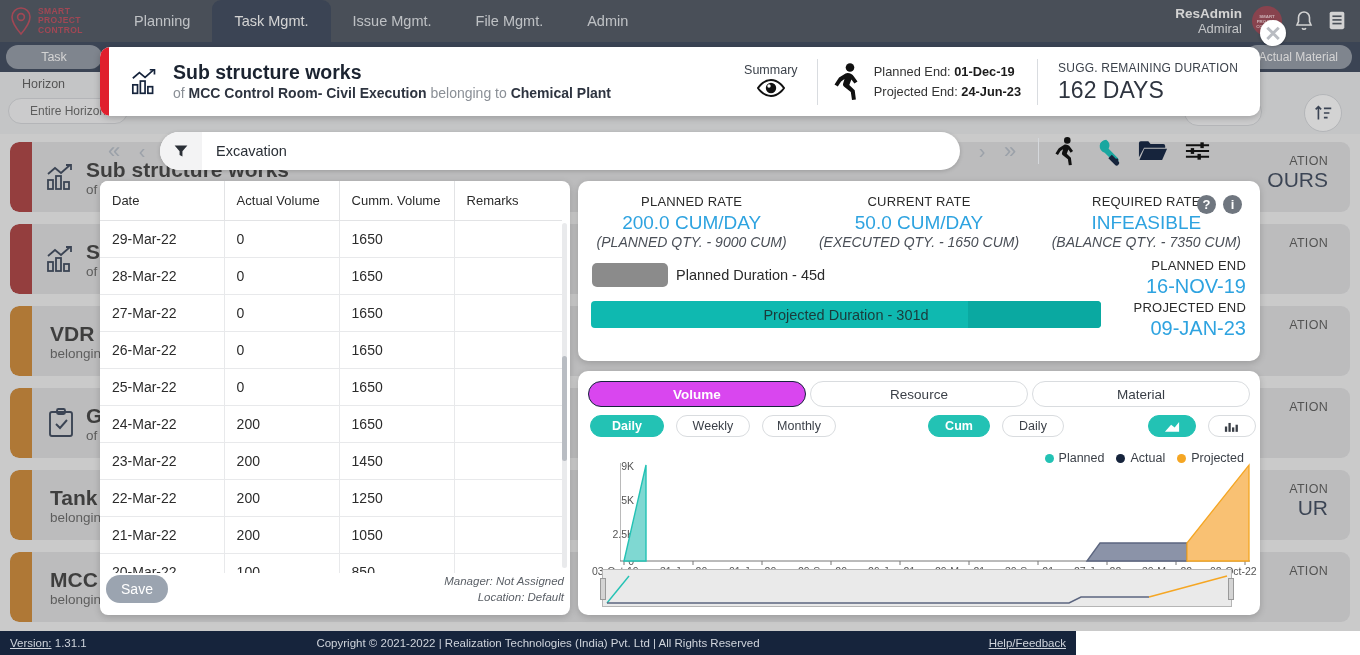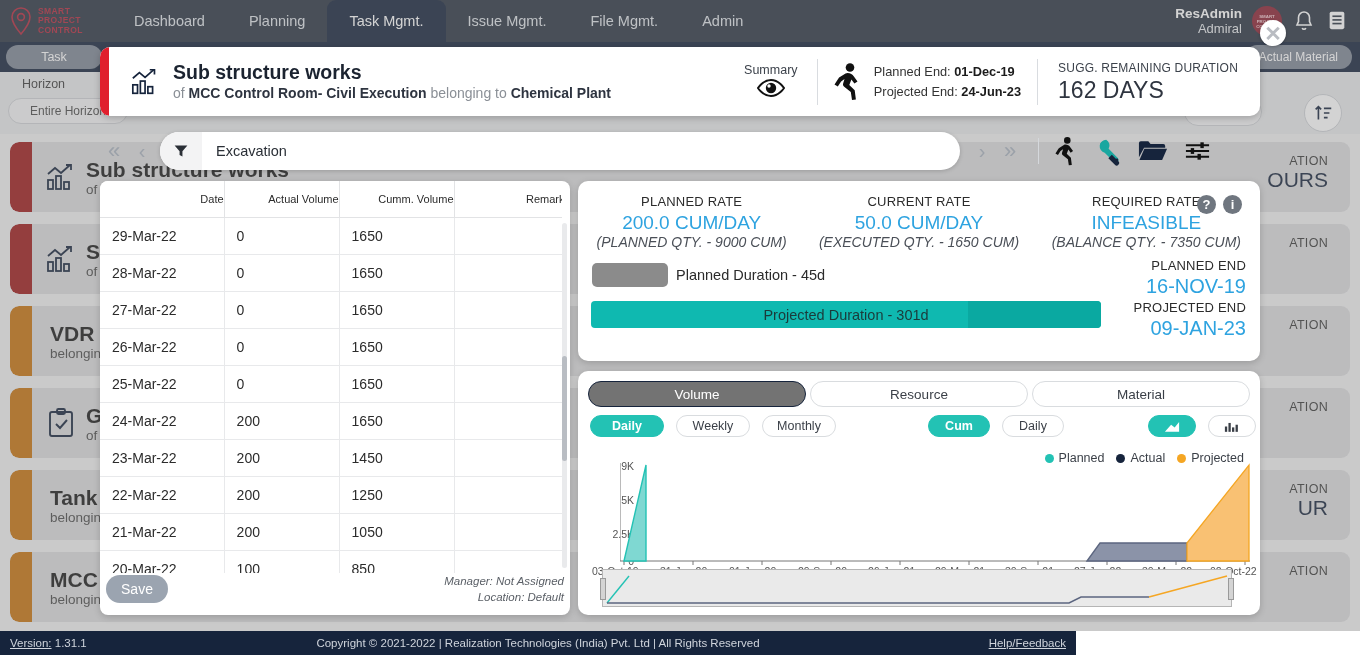--- a/index.html
+++ b/index.html
@@ -98,21 +98,21 @@
   }
   .filter-ico{width:42px;height:38px;background:#f3f3f4;display:flex;align-items:center;justify-content:center;color:#2a2f36;}
   .search-val{font-size:14.5px;color:#2a2f36;padding-left:14px;}
   .tb-sep{width:1px;height:26px;background:#d5d8dc;margin:0 9px 0 14px;}
   .tb-ico{width:34px;height:34px;margin-right:10px;display:flex;align-items:center;justify-content:center;}
 
   
   .left-panel{position:absolute;left:0;top:134px;width:470px;height:434px;background:#fff;border-radius:8px;box-shadow:0 2px 7px rgba(0,0,0,.18);overflow:hidden;}
   .tbl{width:470px;border-collapse:collapse;table-layout:fixed;}
   .tbl th{
-    font-size:11px;color:#2b2b2b;font-weight:normal;text-align:right;padding:12px 0 12px 12px;
+    font-size:13px;color:#2b2b2b;font-weight:normal;text-align:left;padding:12px 0 12px 12px;
     border-bottom:1px solid #e2e3e5;border-right:1px solid #e2e3e5;background:#fff;
   }
   .tbl td{
     font-size:14px;color:#2b2b2b;padding:10px 0 10px 12px;height:35px;
     border-bottom:1px solid #e8e9eb;border-right:1px solid #e8e9eb;
   }
   .tbl th:last-child,.tbl td:last-child{border-right:none;}
   .tbl col.c1{width:122px;} .tbl col.c2{width:113px;} .tbl col.c3{width:113px;} .tbl col.c4{width:114px;}
   .tbl-scroll{position:absolute;left:0;top:0;width:462px;height:392px;overflow:hidden;}
   .tbl-bar{position:absolute;right:3px;top:42px;width:5px;height:345px;background:#e9eaec;border-radius:3px;}
@@ -137,21 +137,21 @@
   .dur-proj .seg{position:absolute;right:0;top:0;width:133px;height:27px;background:#0aa9a1;border-radius:0 4px 4px 0;}
   .dur-proj span{position:relative;font-size:14.5px;color:#1b3a3a;}
   .end-block{position:absolute;right:14px;top:76px;text-align:right;}
   .end-lab{font-size:13px;color:#2b2b2b;letter-spacing:.2px;line-height:17px;}
   .end-val{font-size:20px;color:#2ea3e0;line-height:25px;}
 
   
   .chart-card{position:absolute;left:478px;top:324px;width:682px;height:244px;background:#fff;border-radius:10px;box-shadow:0 2px 7px rgba(0,0,0,.18);padding:10px;}
   .seg3{display:flex;gap:4px;}
   .seg3 div{flex:1;height:26px;border-radius:14px;border:1px solid #d9dcdf;display:flex;align-items:center;justify-content:center;font-size:13.5px;color:#3a3f47;}
-  .seg3 div.on{background:#737373;color:#fff;border-color:#16243c;}
+  .seg3 div.on{background:#d946ef;color:#fff;border-color:#16243c;font-weight:bold;}
   .toggles{position:relative;height:26px;margin-top:8px;}
   .tgroup{position:absolute;display:flex;gap:12px;}
   .tgroup div{height:22px;padding:0 0;min-width:74px;border-radius:12px;border:1px solid #d9dcdf;display:flex;align-items:center;justify-content:center;font-size:12.5px;color:#3a3f47;}
   .tgroup div.on{background:#23c2b4;color:#fff;border-color:#23c2b4;font-weight:bold;}
   .tgroup.g1{left:2px;}
   .tgroup.g2{left:340px;}
   .tgroup.g2 div{min-width:62px;}
   .tgroup.g3{left:560px;}
   .tgroup.g3 div{min-width:48px;}
   .legend{position:absolute;right:6px;top:36px;display:flex;gap:12px;align-items:center;font-size:12.5px;color:#3a3f47;}
@@ -173,21 +173,20 @@
           <circle cx="13" cy="11" r="3.4" fill="none" stroke="#b3283c" stroke-width="1.6"></circle>
         </svg>
     </span>
     <span>
       <div class="logo-txt">SMART</div>
       <div class="logo-txt">PROJECT</div>
       <div class="logo-txt">CONTROL</div>
     </span>
   </div>
   <div class="nav-items">
-    <div class="nav-item">Dashboard</div>
     <div class="nav-item">Planning</div>
     <div class="nav-item active">Task Mgmt.</div>
     <div class="nav-item">Issue Mgmt.</div>
     <div class="nav-item">File Mgmt.</div>
     <div class="nav-item">Admin</div>
   </div>
   <div class="nav-right">
     <div class="user-block">
       <div class="user-name">ResAdmin</div>
       <div class="user-role">Admiral</div>

